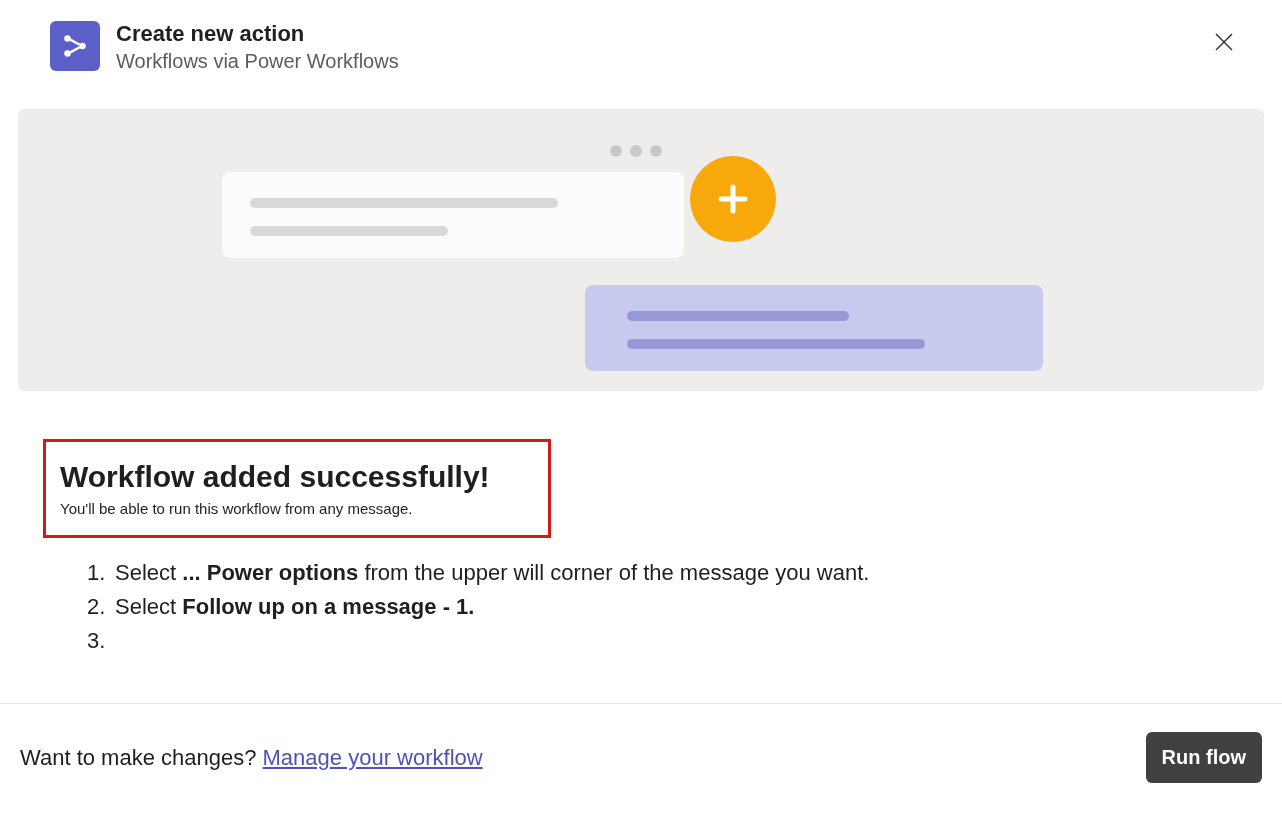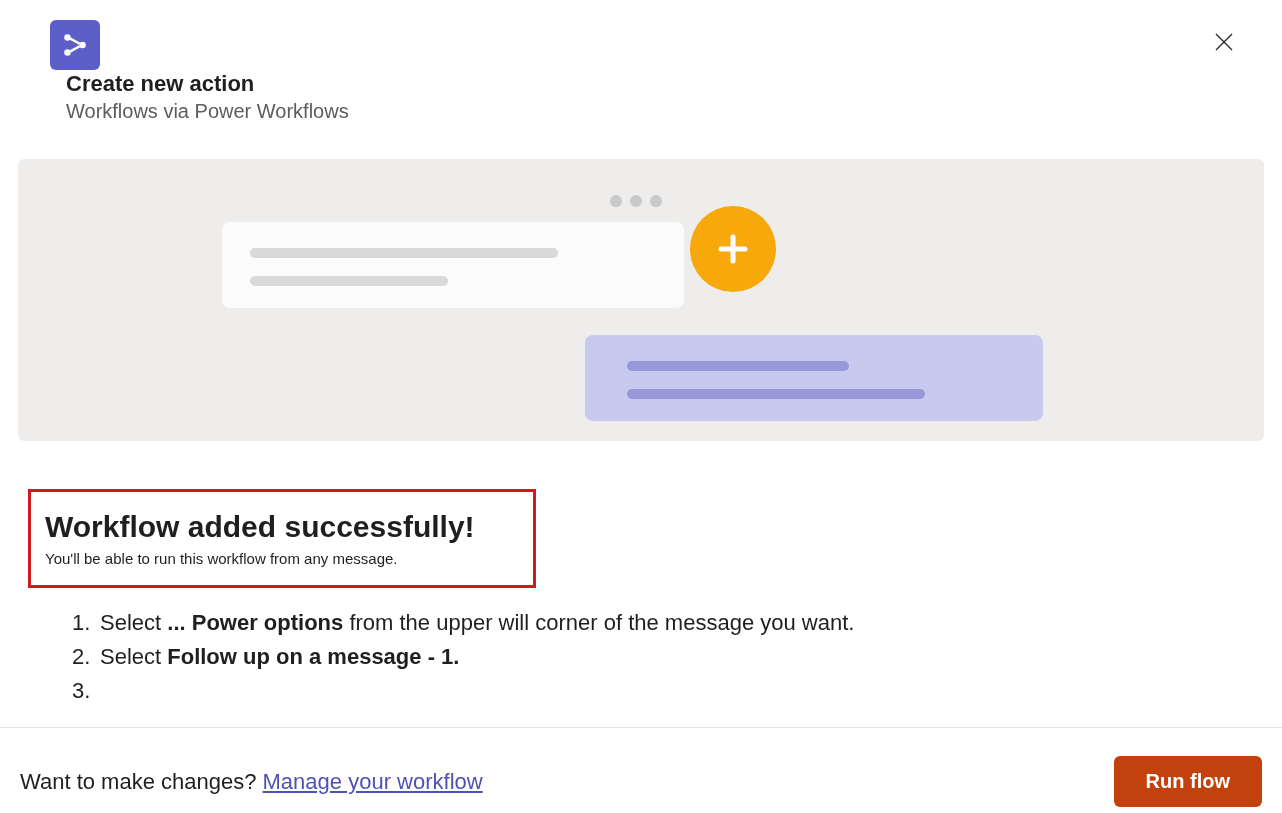--- a/index.html
+++ b/index.html
@@ -7,24 +7,23 @@
     font-family: "Segoe UI", -apple-system, BlinkMacSystemFont, sans-serif;
     background: #fff;
     color: #1f1f1f;
     width: 1282px;
     height: 813px;
     padding: 0;
   }
 
   .header {
     display: flex;
-    align-items: flex-start;
+    align-items: center;
     padding: 20px 36px 18px 50px;
     position: relative;
-    flex-direction: column;
   }
   .app-icon {
     width: 50px;
     height: 50px;
     background: #5b5fc7;
     border-radius: 6px;
     display: flex;
     align-items: center;
     justify-content: center;
     flex-shrink: 0;
@@ -119,21 +118,21 @@
     top: 176px;
     width: 458px;
     height: 86px;
     background: #c8c9ee;
     border-radius: 8px;
     padding: 26px 42px;
   }
   .card2-l1 { background:#9698d7; width: 222px; margin-bottom: 18px; height:10px; border-radius:5px;}
   .card2-l2 { background:#9698d7; width: 298px; height:10px; border-radius:5px;}
 
-  .content { padding: 48px 18px 0 28px; }
+  .content { padding: 48px 18px 0 43px; }
   .success-box {
     border: 3px solid #cf1b1b;
     display: inline-block;
     padding: 18px 58px 18px 14px;
     margin-bottom: 18px;
   }
   .success-title {
     font-size: 30px;
     font-weight: 700;
     margin-bottom: 6px;
@@ -149,41 +148,41 @@
     line-height: 1.55;
     display: flex;
   }
   .step-num { width: 28px; flex-shrink: 0; }
   .step b { font-weight: 700; }
 
   .footer {
     position: absolute;
     left: 0;
     right: 0;
-    bottom: 6px;
+    bottom: 30px;
     border-top: 1px solid #e4e4e4;
     padding: 28px 20px 0 20px;
     display: flex;
     align-items: center;
     justify-content: space-between;
   }
   .footer-left { font-size: 22px; }
   .manage-link {
     color: #4e52b6;
     text-decoration: underline;
     cursor: pointer;
   }
   .run-btn {
-    background: #c2410c;
+    background: #404040;
     color: #fff;
     font-size: 20px;
     font-weight: 600;
     border: none;
     border-radius: 6px;
-    padding: 14px 32px;
+    padding: 14px 16px;
     cursor: pointer;
   }
 </style>
 </head>
 <body>
 
 <div class="header">
   <div class="app-icon">
     <svg width="30" height="30" viewBox="0 0 24 24">
         <circle cx="6" cy="6" r="2.6"></circle>

